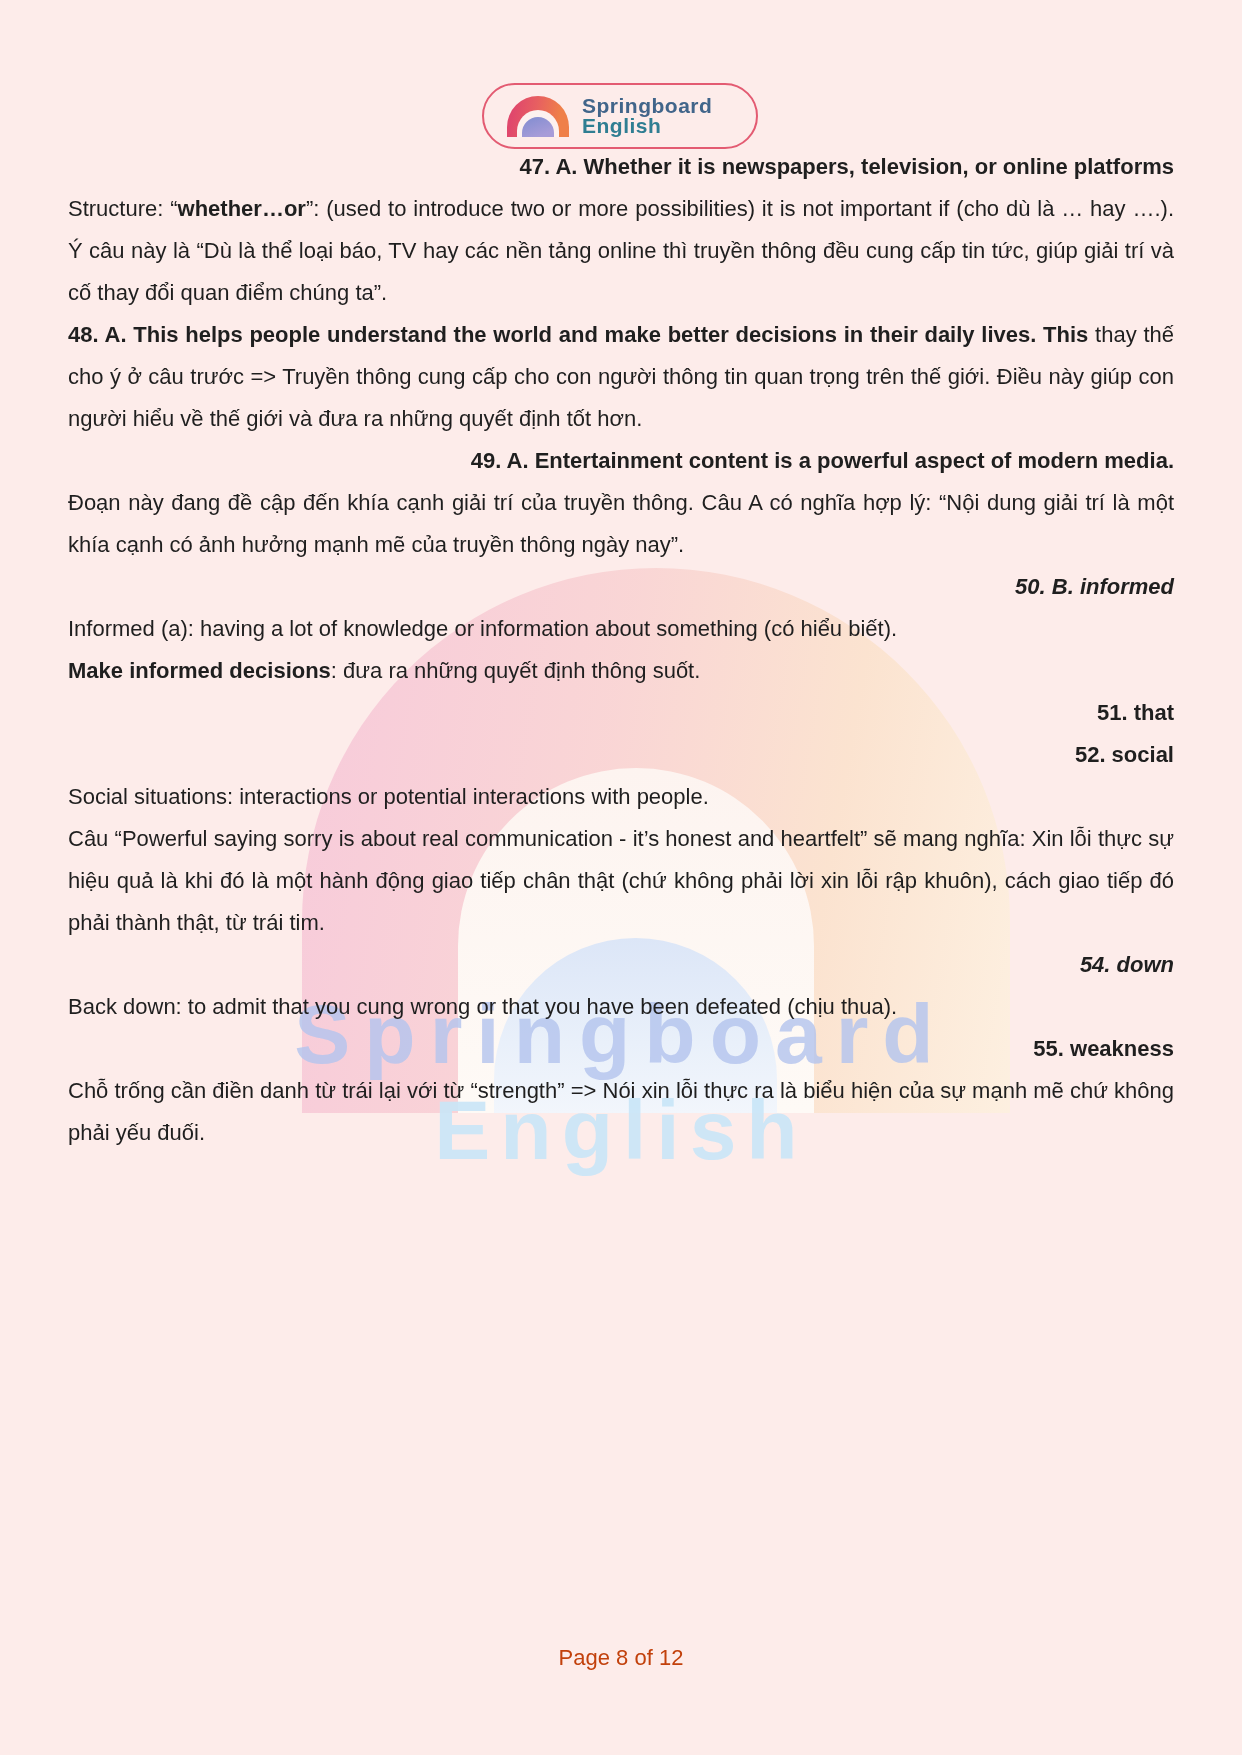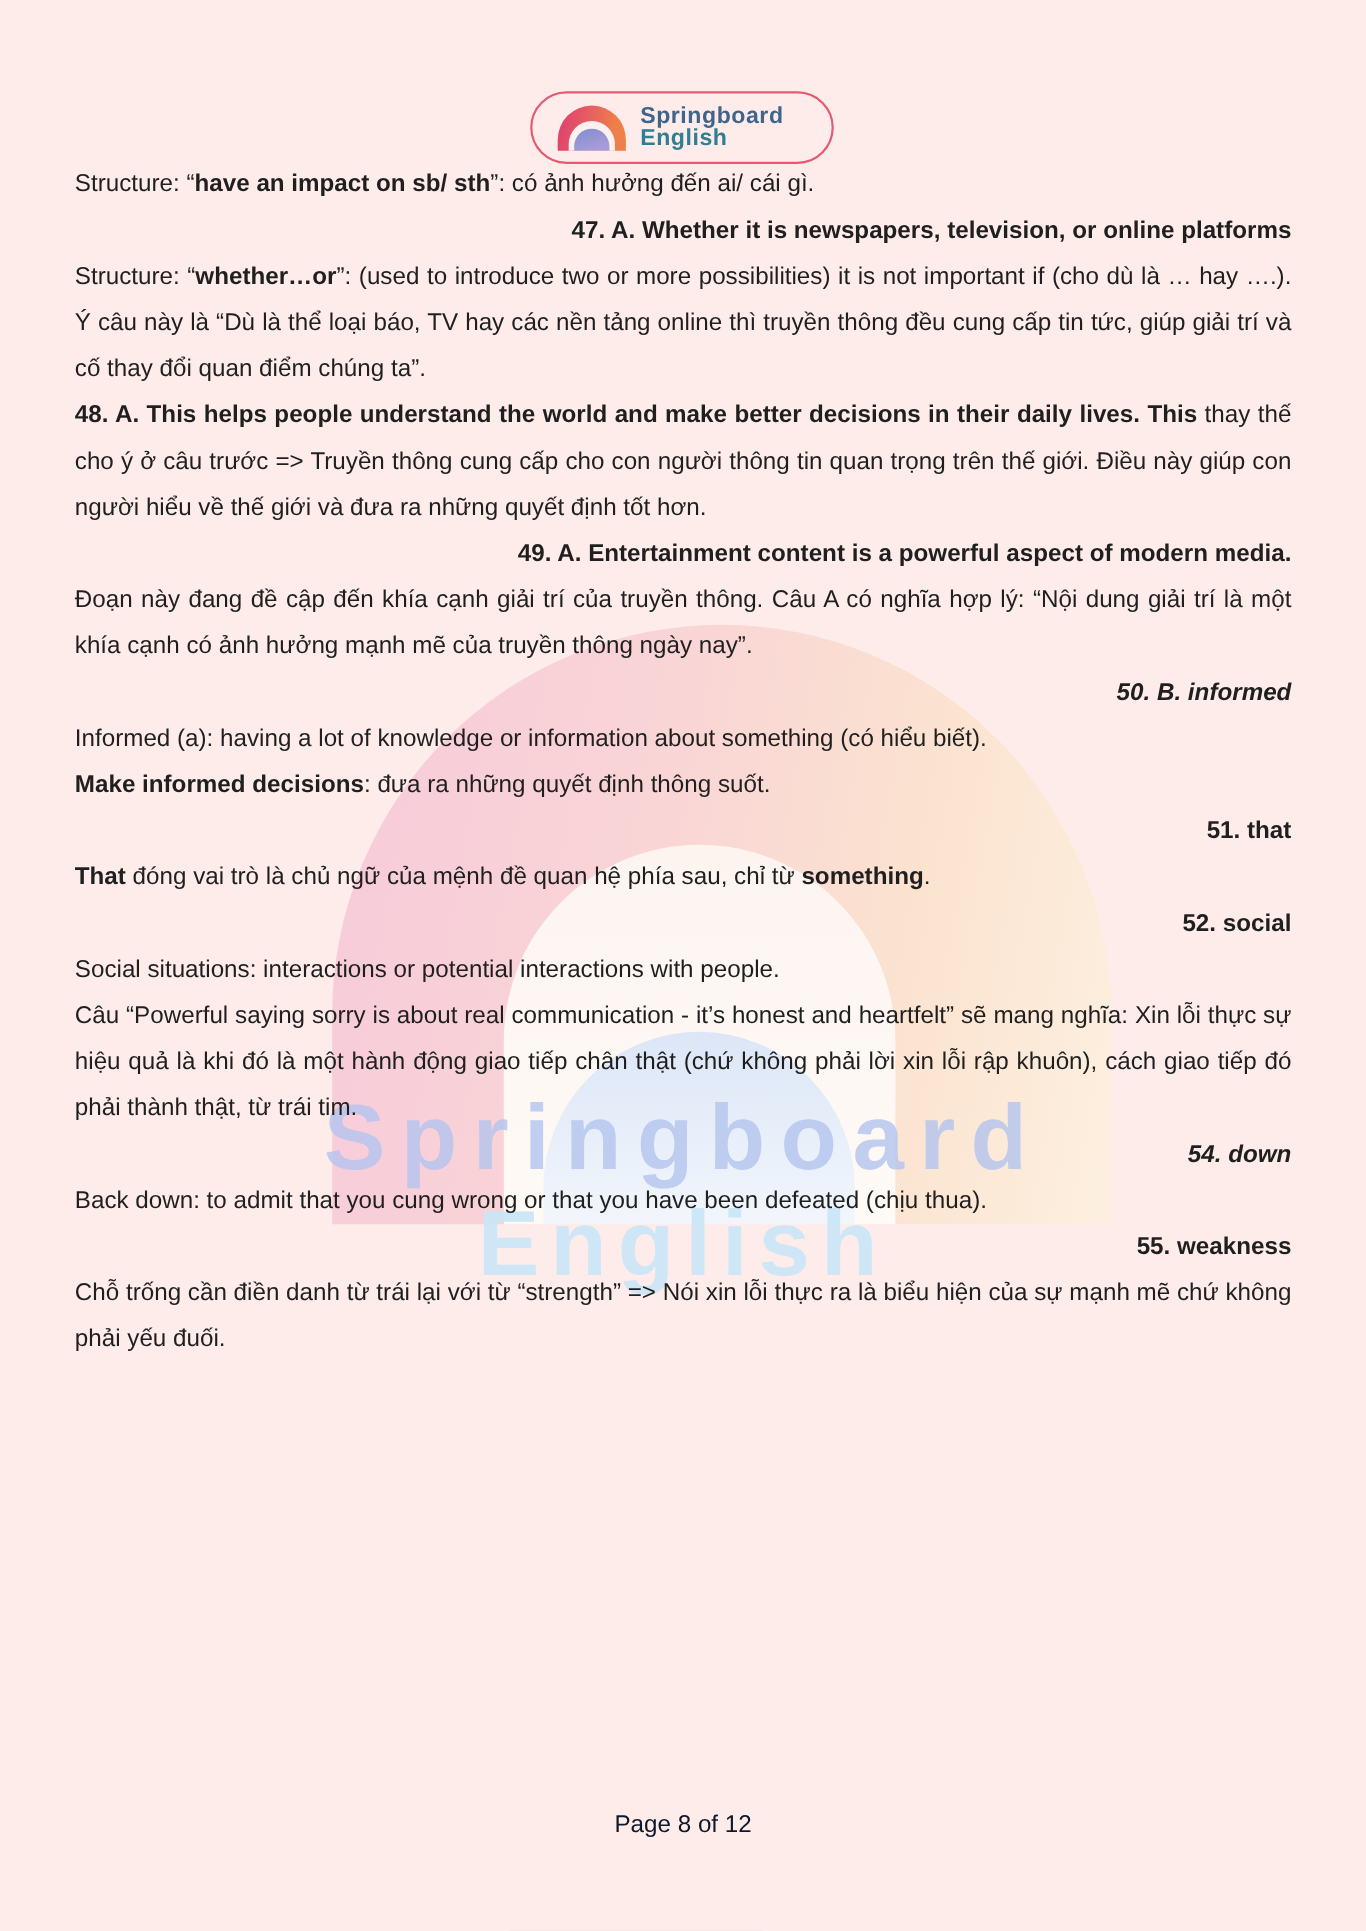--- a/index.html
+++ b/index.html
@@ -80,21 +80,21 @@
   .mt-part2 { margin-top:42px; }
   .mt-51    { margin-top:6px;  }
   .mt-52    { margin-top:18px; }
   .mt-53    { margin-top:19px; }
   .mt-54    { margin-top:27px;font-style:italic; }
   .mt-55    { margin-top:3px;  }
 
   
   .footer {
     position:absolute; left:0; right:0; top:1645px; z-index:2;
-    text-align:center; font-size:22px; color:#0f172a;
+    text-align:center; font-size:22px; color:#c2410c;
   }
 </style>
 </head>
 <body>
 
 <div class="page">
 
   <div class="wm-arch-outer"></div>
   <div class="wm-arch-white"></div>
   <div class="wm-arch-dome"></div>
@@ -107,38 +107,36 @@
       <span class="li-white"></span>
       <span class="li-dome"></span>
     </span>
     <span class="logo-words">
       <span class="logo-line1">Springboard</span>
       <span class="logo-line2">English</span>
     </span>
   </header>
 
   <main class="content">
-    <p><span>Structure: “</span><span class="b">have an impact on sb/ sth</span><span>”: có ảnh hưởng đến ai/ cái gì.</span></p>
 
     <p class="hd mt-sec">47. A. Whether it is newspapers, television, or online platforms</p>
     <p><span>Structure: “</span><span class="b">whether…or</span><span>”: (used to introduce two or more possibilities) it is not important if (cho dù là … hay ….). Ý câu này là “Dù là thể loại báo, TV hay các nền tảng online thì truyền thông đều cung cấp tin tức, giúp giải trí và cố thay đổi quan điểm chúng ta”.</span></p>
 
     <p class="mt-xs"><span class="b">48. A. This helps people understand the world and make better decisions in their daily lives. </span><span class="b">This</span><span> thay thế cho ý ở câu trước =&gt; Truyền thông cung cấp cho con người thông tin quan trọng trên thế giới. Điều này giúp con người hiểu về thế giới và đưa ra những quyết định tốt hơn.</span></p>
 
     <p class="hd mt-49">49. A. Entertainment content is a powerful aspect of modern media.</p>
     <p>Đoạn này đang đề cập đến khía cạnh giải trí của truyền thông. Câu A có nghĩa hợp lý: “Nội dung giải trí là một khía cạnh có ảnh hưởng mạnh mẽ của truyền thông ngày nay”.</p>
 
     <p class="hd mt-50">50. B. informed</p>
     <p>Informed (a): having a lot of knowledge or information about something (có hiểu biết).</p>
     <p class="mt-xs"><span class="b">Make informed decisions</span><span>: đưa ra những quyết định thông suốt.</span></p>
 
     <p class="part-label mt-part2"></p>
 
     <p class="hd mt-51">51. that</p>
-    <p><span class="b">That</span><span> đóng vai trò là chủ ngữ của mệnh đề quan hệ phía sau, chỉ từ </span><span class="b">something</span><span>.</span></p>
 
     <p class="hd mt-52">52. social</p>
     <p>Social situations: interactions or potential interactions with people.</p>
 
     <p>Câu “Powerful saying sorry is about real communication - it’s honest and heartfelt” sẽ mang nghĩa: Xin lỗi thực sự hiệu quả là khi đó là một hành động giao tiếp chân thật (chứ không phải lời xin lỗi rập khuôn), cách giao tiếp đó phải thành thật, từ trái tim.</p>
 
     <p class="hd mt-54">54. down</p>
     <p>Back down: to admit that you cung wrong or that you have been defeated (chịu thua).</p>
 
     <p class="hd mt-55">55. weakness</p>

